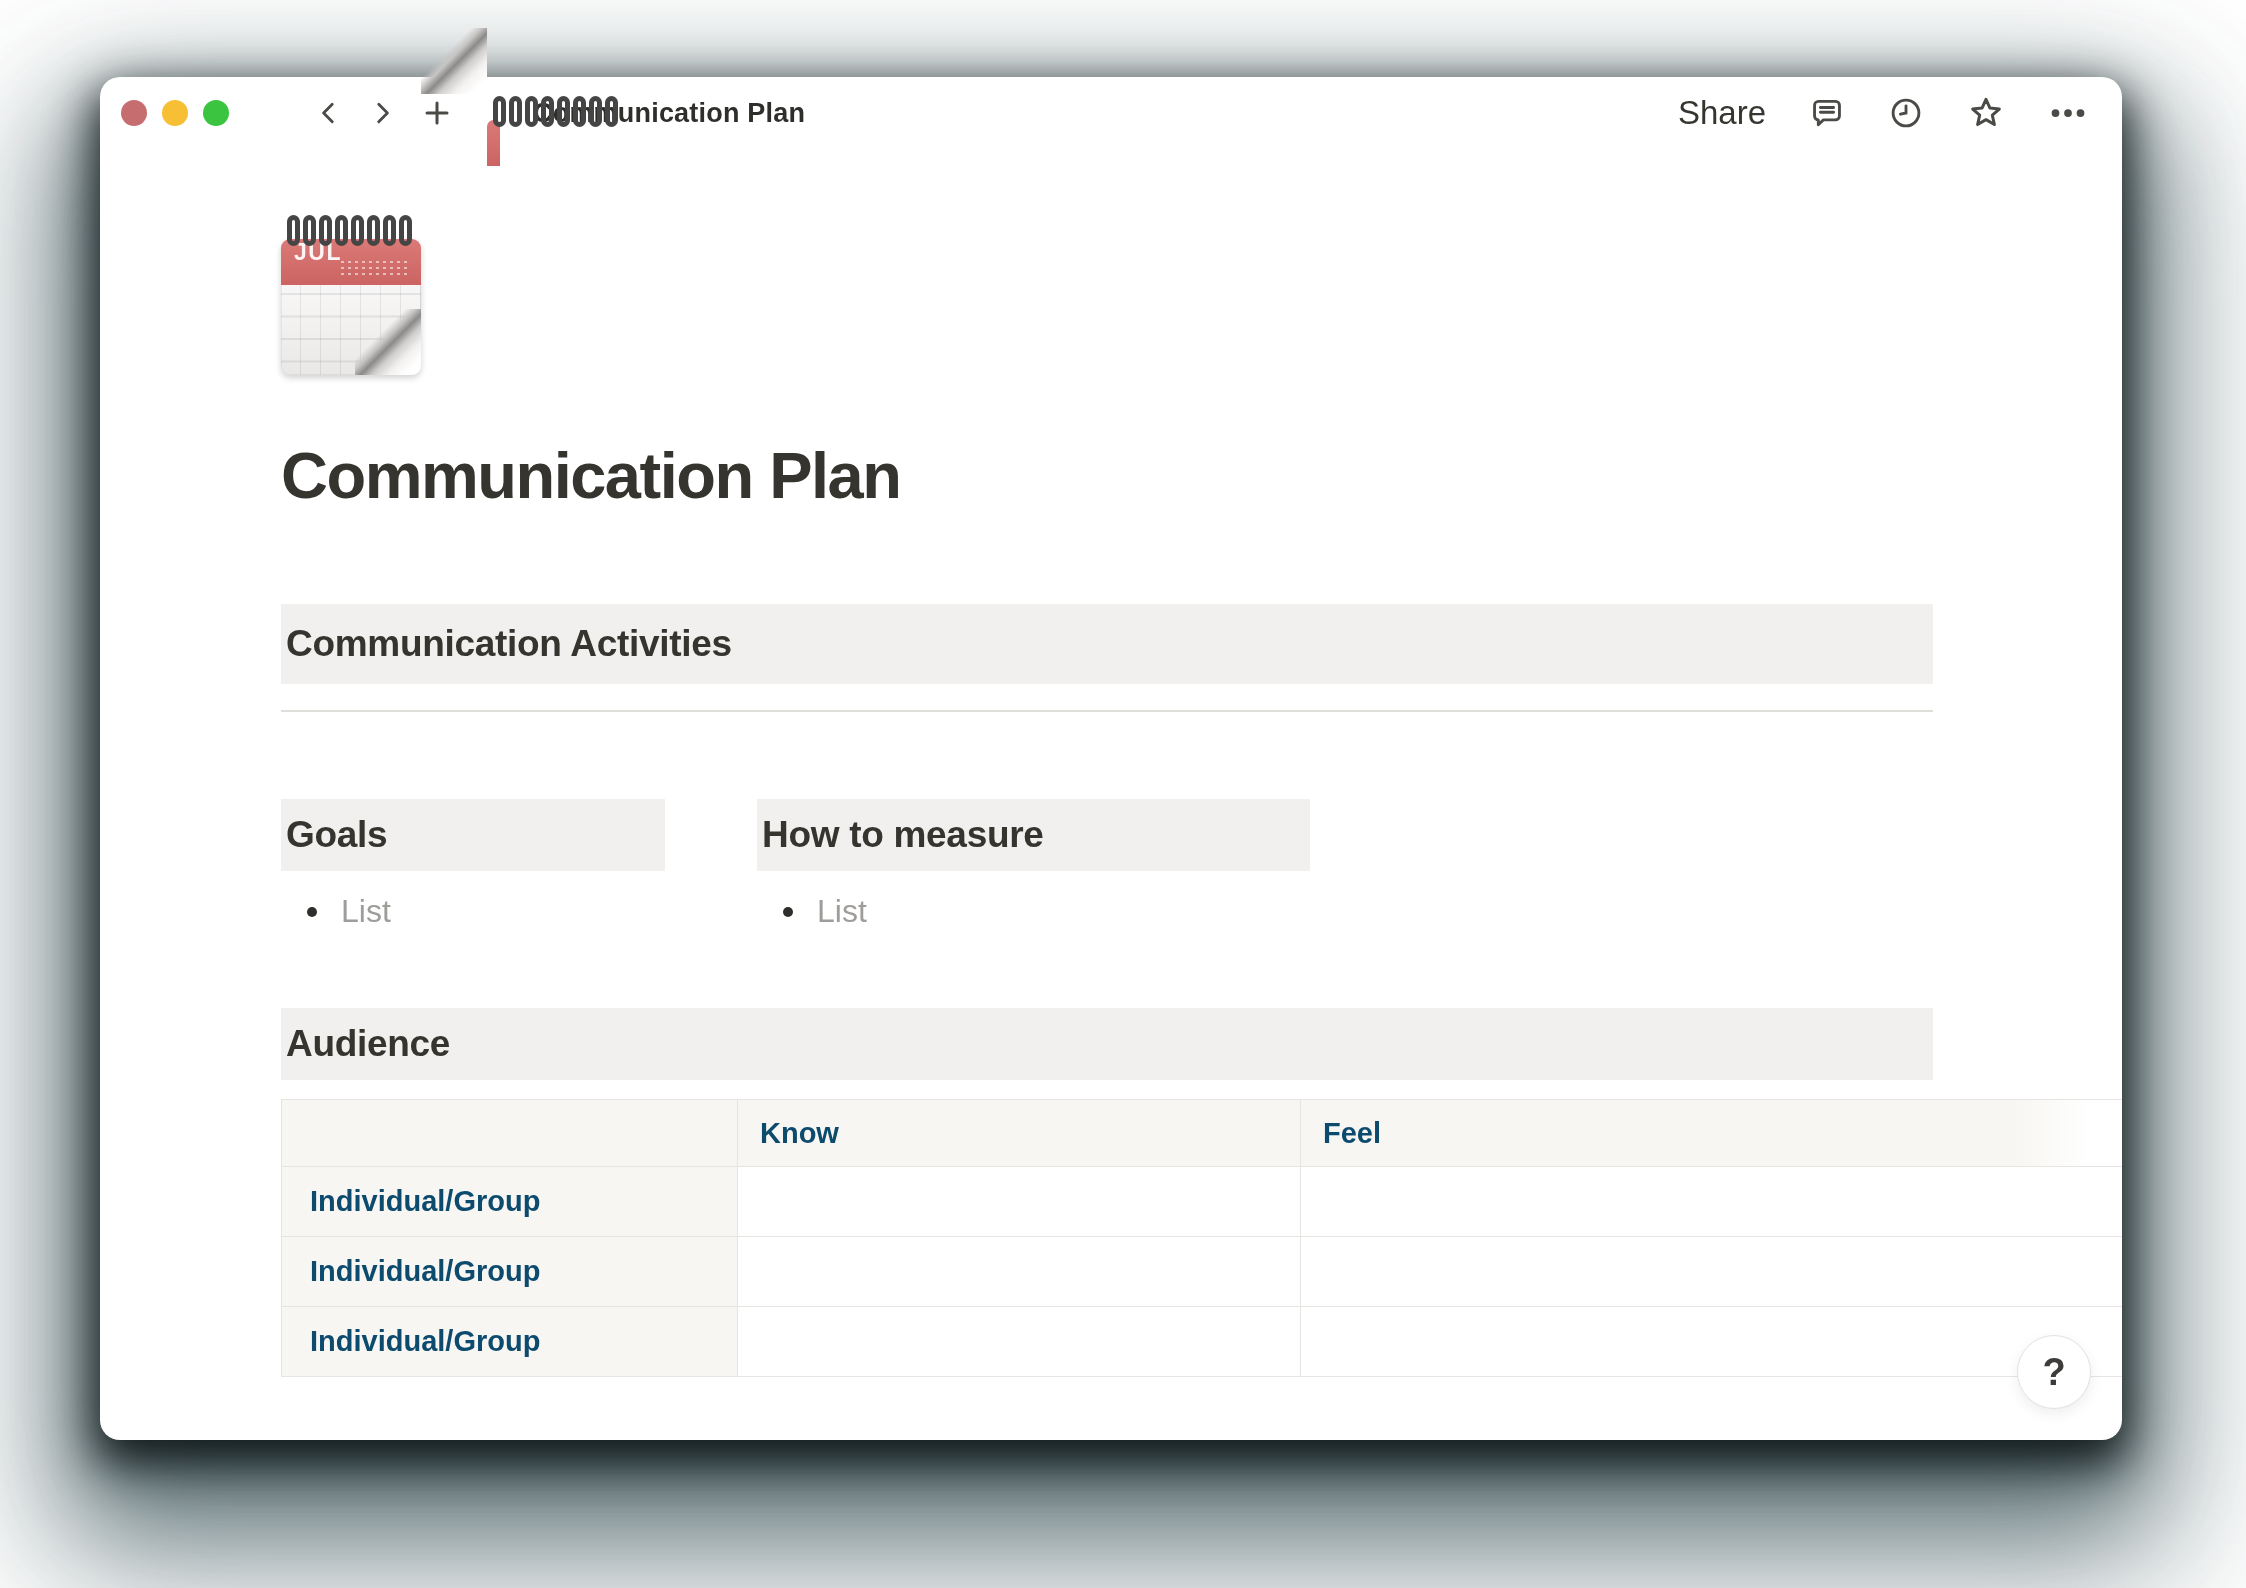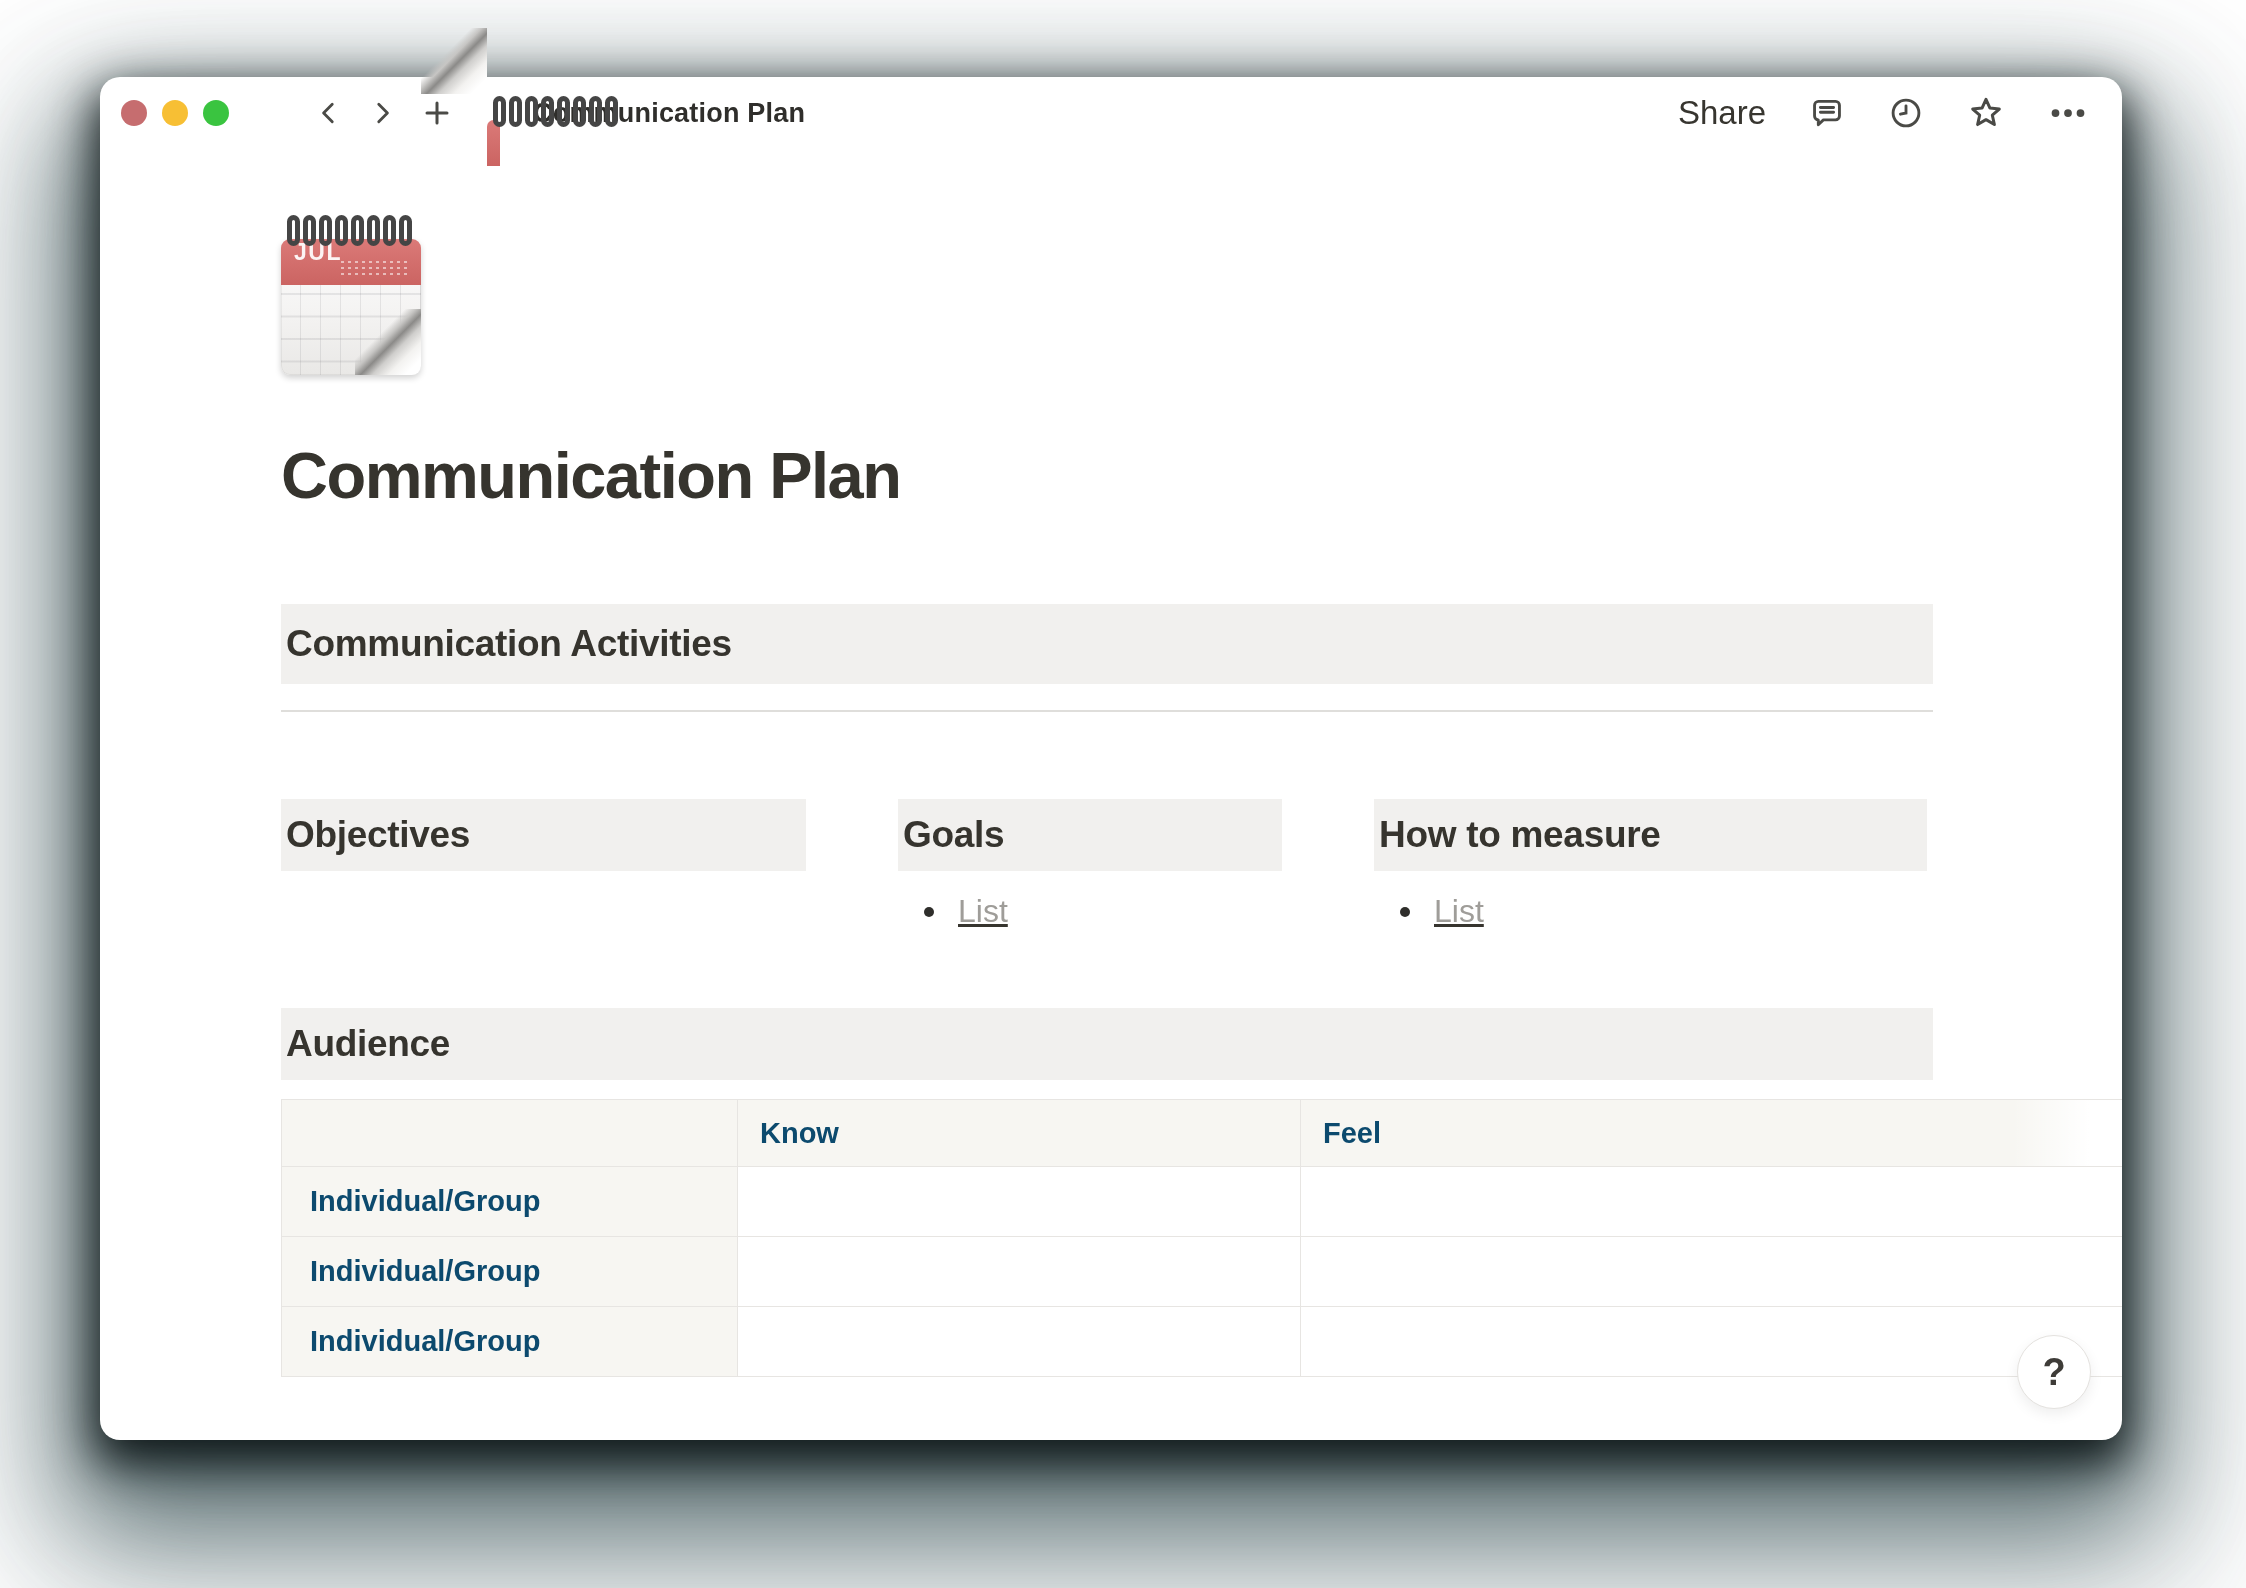--- a/index.html
+++ b/index.html
@@ -96,21 +96,21 @@
     display:flex; align-items:center; padding-left:5px;
     font-size:37px; font-weight:700; color:#36342e; letter-spacing:-0.3px;
   }
   .bar-activities { margin-top:89px; height:80px; }
   .divider { margin-top:26px; height:2px; background:#dfdedb; }
   .columns { margin-top:87px; display:flex; gap:92px; }
   .col-a { width:525px; flex:none; }
   .col-b { width:384px; flex:none; }
   .col-c { width:553px; flex:none; }
   .col .h2bar { height:72px; }
-  .bullet-row { margin-top:22px; display:flex; align-items:center; padding-left:26px;text-decoration:underline; }
+  .bullet-row { margin-top:22px; display:flex; align-items:center; padding-left:26px; }
   .bullet-dot { width:10px; height:10px; border-radius:50%; background:#2f2e2b; flex:none; }
   .bullet-text { margin-left:24px; font-size:32px; color:#9f9d99; }
   .bar-audience { margin-top:78px; height:72px; }
 
   
   .aud-table {
     position:relative; margin-top:19px; width:1841px;
     border:1.5px solid #e7e5e2; border-right:none;
     overflow:hidden;
   }
@@ -250,23 +250,20 @@
         </span>
     </span>
 
     <h1 class="page-title">Communication Plan</h1>
 
     <div class="h2bar bar-activities">Communication Activities</div>
 
     <div class="divider"></div>
 
     <div class="columns">
-      <div class="col col-a">
-        <div class="h2bar">Objectives</div>
-      </div>
       <div class="col col-b">
         <div class="h2bar">Goals</div>
         <div class="bullet-row">
           <span class="bullet-dot"></span>
           <span class="bullet-text">List</span>
         </div>
       </div>
       <div class="col col-c">
         <div class="h2bar">How to measure</div>
         <div class="bullet-row">

